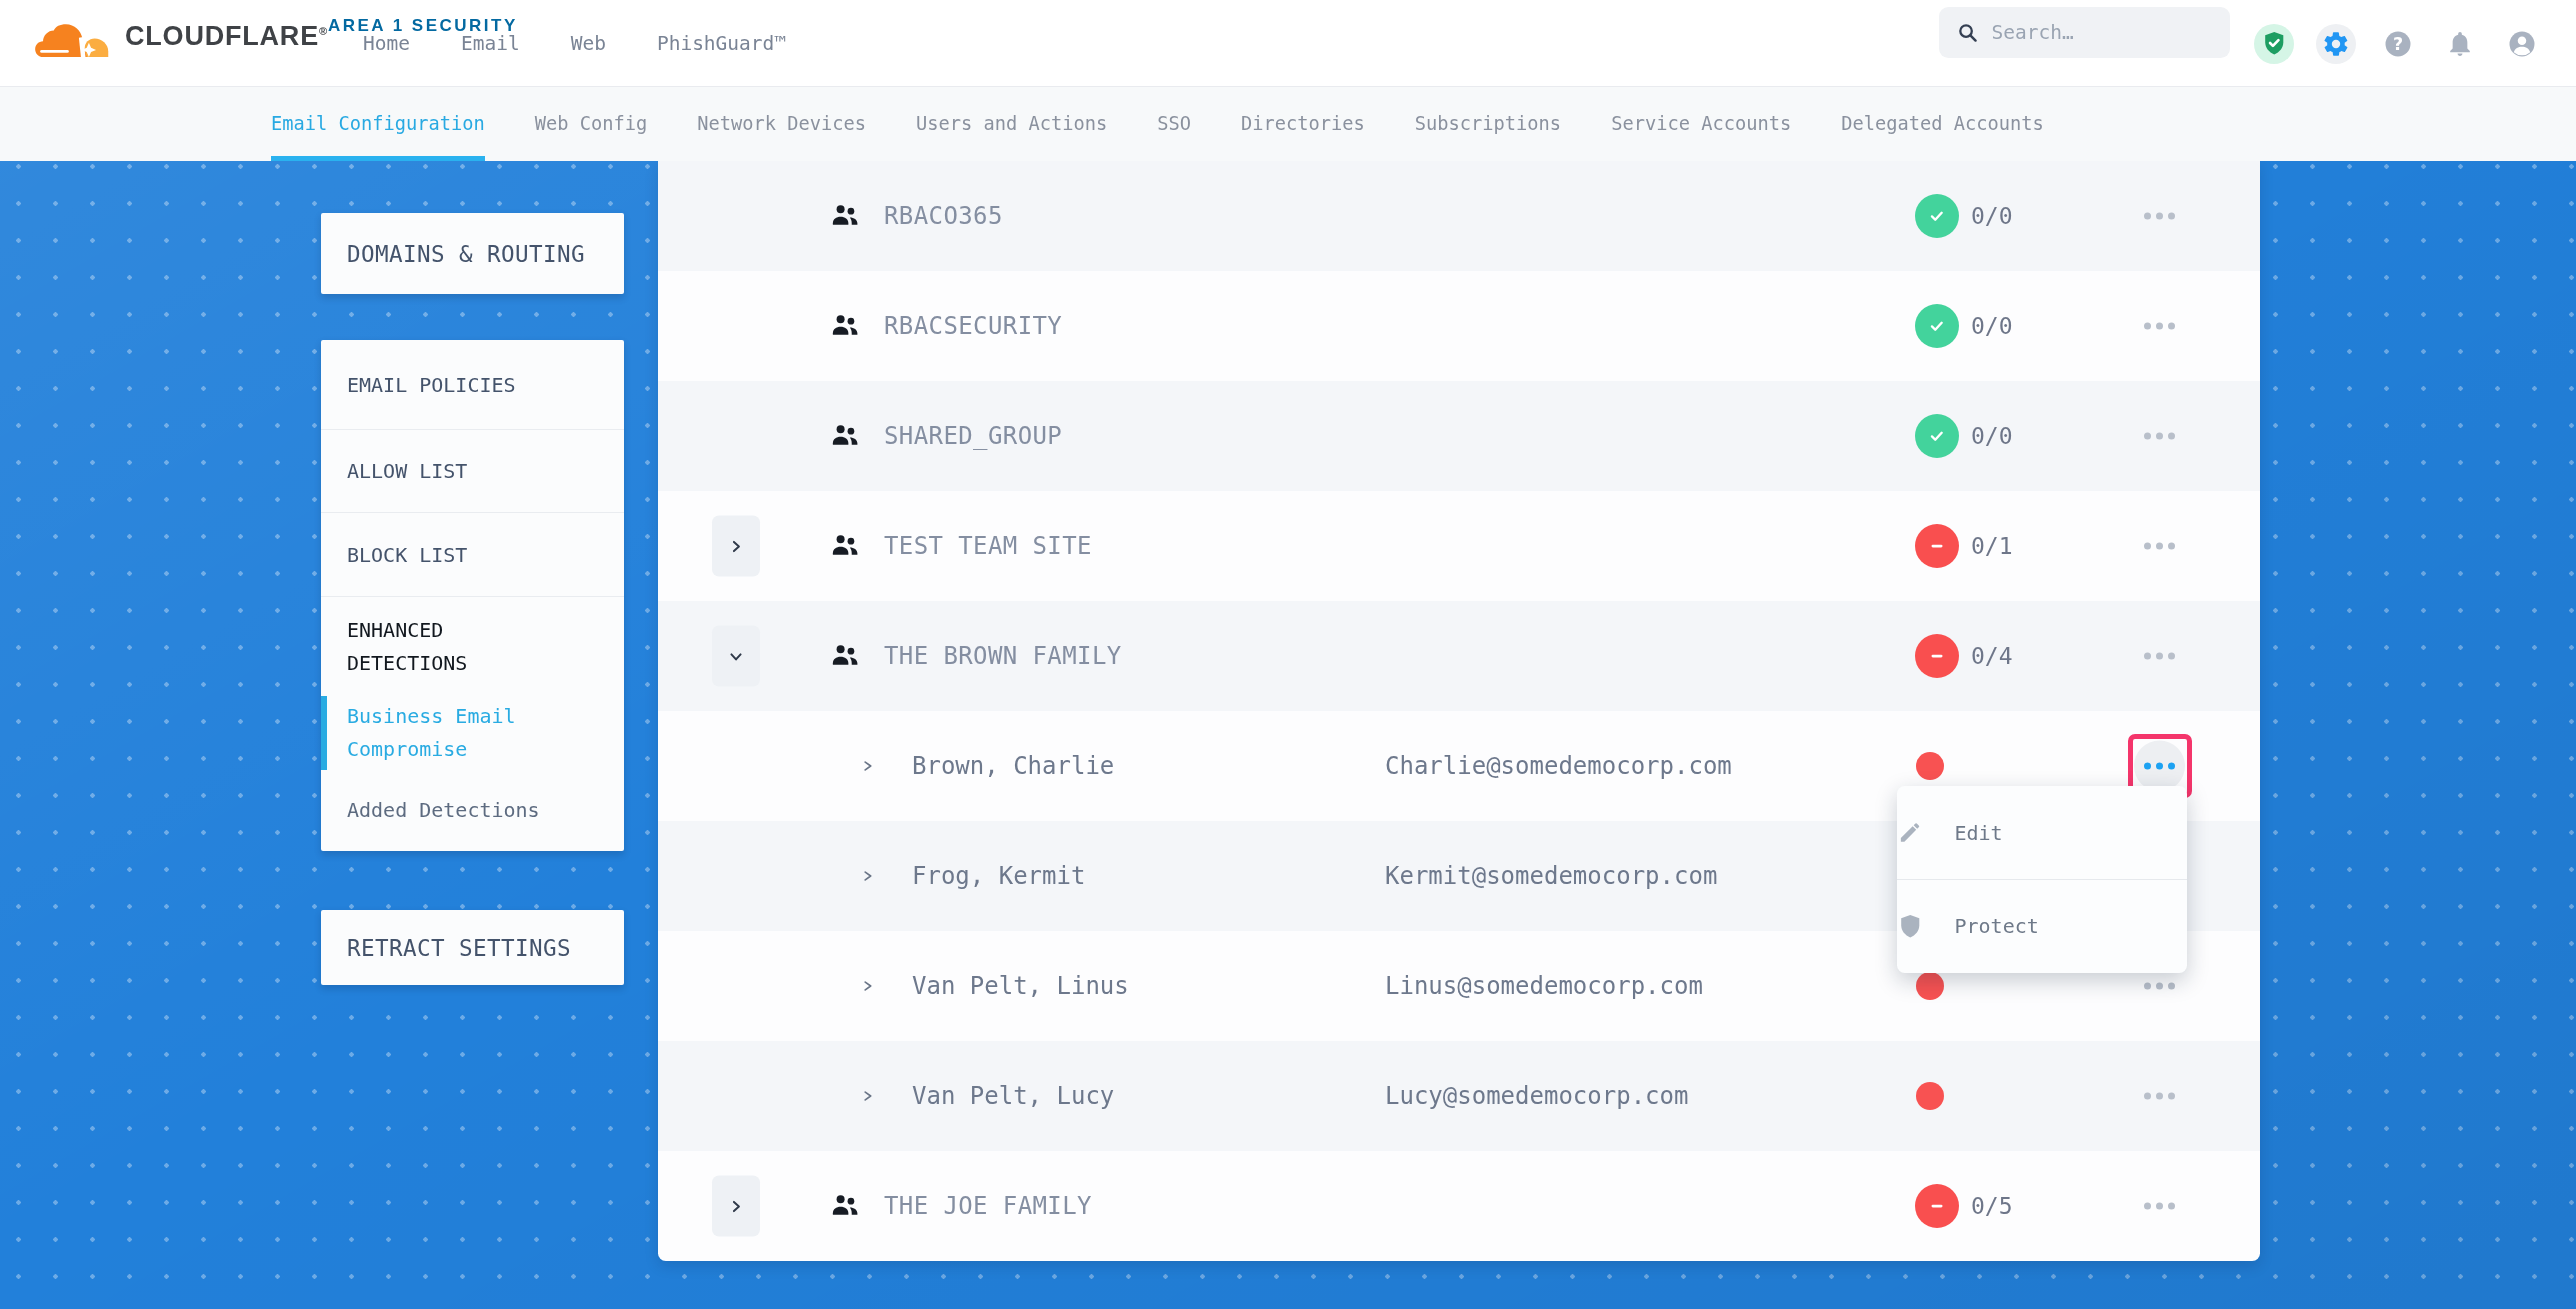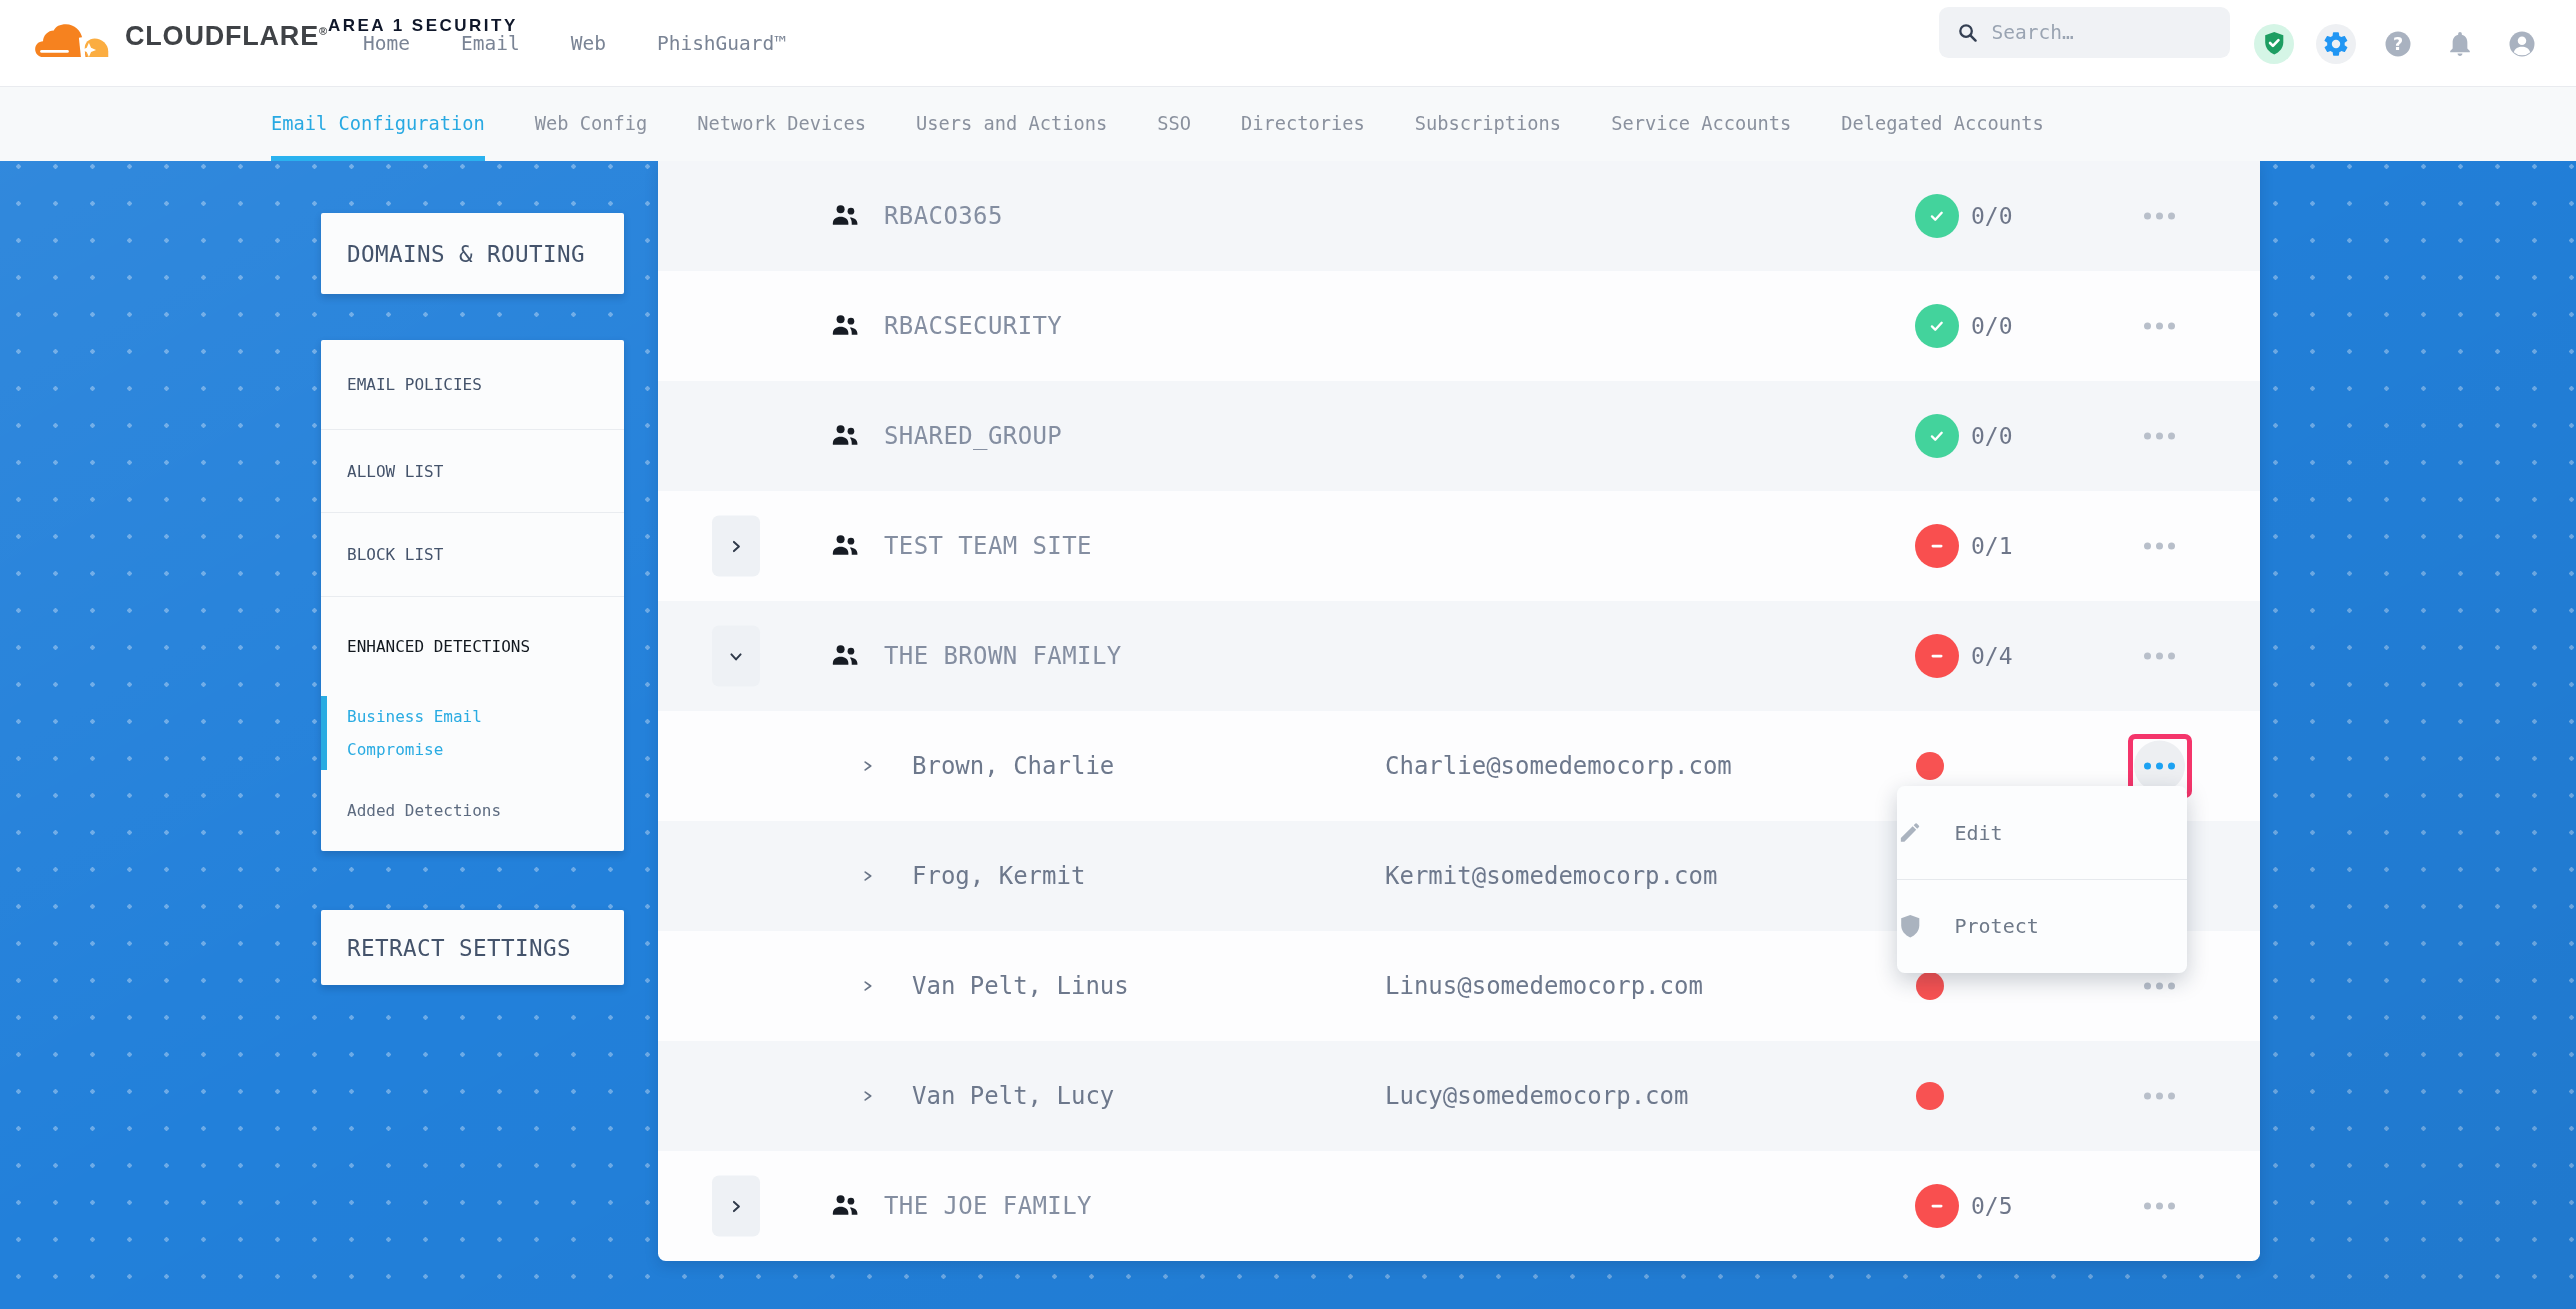--- a/index.html
+++ b/index.html
@@ -15,21 +15,21 @@
   }
   
   .header { position:absolute; left:0; top:0; width:2576px; height:87px; background:#ffffff;
             border-bottom:0.8px solid #e9ebef; z-index:30; }
   .logo { position:absolute; left:33px; top:6.2px; width:86px; height:75px; }
   .brand { position:absolute; left:125px; top:14px; display:flex; flex-direction:row; }
   .brand-top { font-family:"Liberation Sans",sans-serif; font-weight:bold; font-size:27px;
                color:#3f4246; letter-spacing:0.8px; line-height:34px; }
   .brand-top sup { font-size:11px; }
   .brand-bottom { font-family:"Liberation Sans",sans-serif; font-weight:bold; font-size:17px;
-                  color:#0f172a; letter-spacing:2.5px; line-height:23px; }
+                  color:#0369a1; letter-spacing:2.5px; line-height:23px; }
   .nav { position:absolute; left:363px; top:0; height:87px; display:flex; align-items:center; gap:51px; }
   .nav a { font-size:19.5px; color:#7a8495; text-decoration:none; }
   .search { position:absolute; left:1939px; top:7px; width:291px; height:51px; background:#f0f2f5;
             border-radius:9.3px; display:flex; align-items:center; padding-left:17px; gap:12.5px; }
   .search input { border:none; outline:none; background:transparent; font-family:inherit;
                   font-size:19.5px; color:#3c4657; width:218px; }
   .search input::placeholder { color:#9aa4b2; }
   .hicons { position:absolute; left:2254px; top:0; height:87px; display:flex; align-items:center; gap:22px; }
   .hicon { width:40px; height:40px; display:flex; align-items:center; justify-content:center;
            border-radius:50%; cursor:pointer; }
@@ -41,21 +41,21 @@
   .tab { font-size:18.7px; color:#8a919e; display:flex; align-items:center; border-bottom:5.4px solid transparent;
          padding-top:4.7px; cursor:pointer; white-space:nowrap; }
   .tab.active { color:#28a9e2; border-bottom-color:#2ab2ef; }
   
   .card { position:absolute; left:321px; width:303px; background:#fbfcfd; border-radius:2px;
           box-shadow:0 3.1px 7.8px rgba(10,30,60,.18); z-index:5; }
   .card-domains { top:213px; height:81px; display:flex; align-items:center; padding-left:26px; }
   .card-retract { top:910px; height:75px; display:flex; align-items:center; padding-left:26px; }
   .card-label { font-size:22.6px; color:#44536b; letter-spacing:0.4px; }
   .card-policies { top:340px; height:511px; display:flex; flex-direction:column; }
-  .pitem { display:flex; align-items:center; padding-left:26px; font-size:16px; color:#44536b;
+  .pitem { display:flex; align-items:center; padding-left:26px; font-size:20px; color:#44536b;
            cursor:pointer; position:relative; }
   .pitem.bordered { border-bottom:0.8px solid #e9ecf0; }
   .pitem.h116{height:90px;} .pitem.h107{height:83px;} .pitem.h108{height:84px;}
   .pitem.h127{height:99px;} .pitem.h95{height:74px;} .pitem.h103{height:80px;}
   .pitem.section { color:#12181f; }
   .pitem .wrap2 { line-height:33px; max-width:206px; }
   .pitem.active-link { color:#29abe2; }
   .pitem.active-link::before { content:""; position:absolute; left:0; top:0; bottom:0; width:6.2px;
            background:#29abe2; }
   .pitem.muted { color:#5d6b80; }

